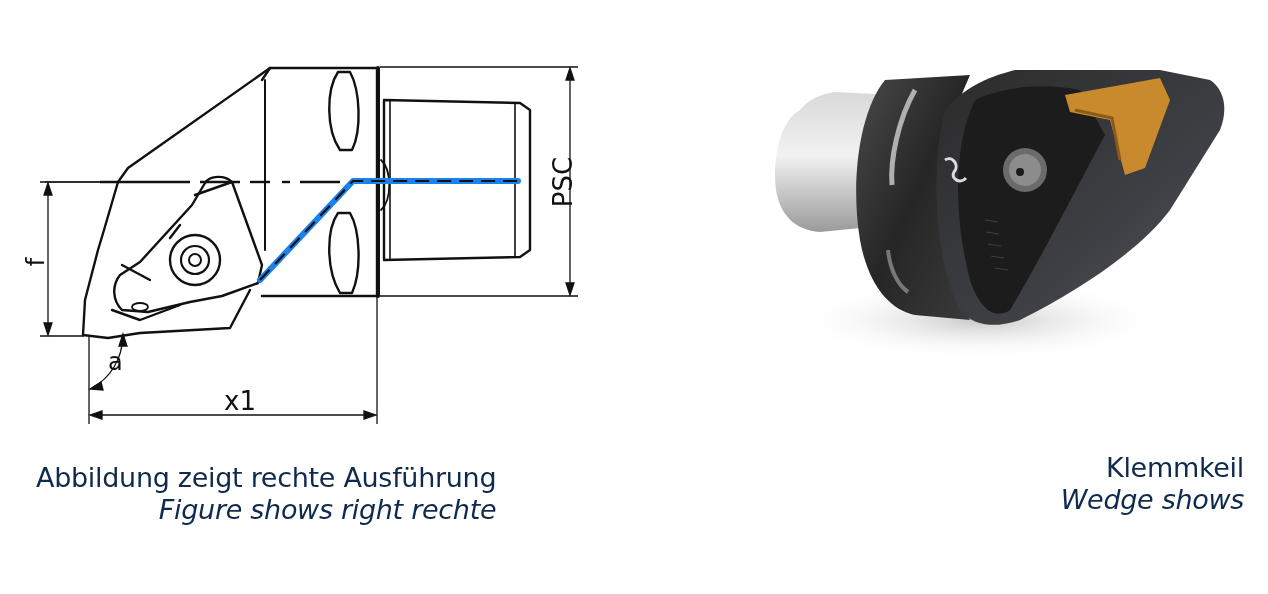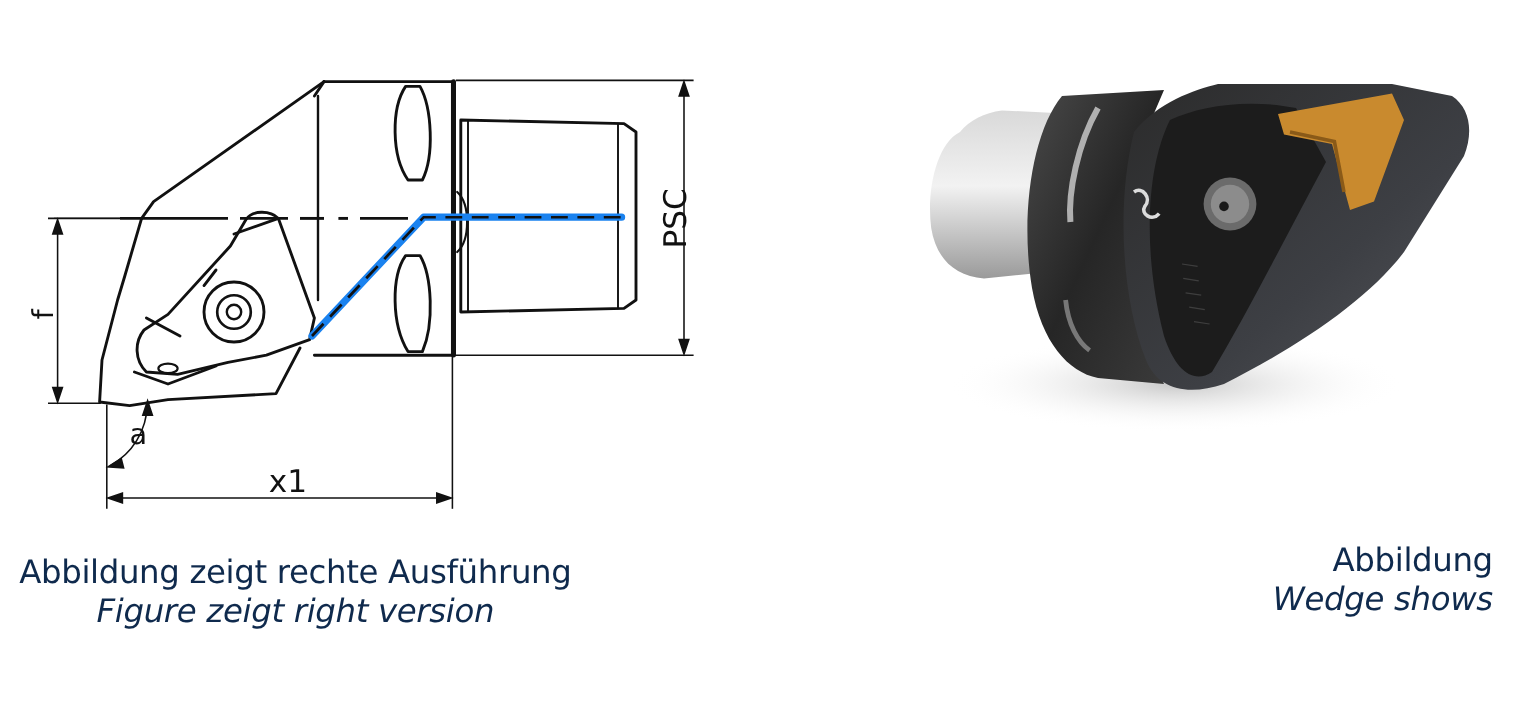--- a/index.html
+++ b/index.html
@@ -3,21 +3,21 @@
 <meta charset="utf-8">
 <style>
   html, body { margin: 0; padding: 0; background: #ffffff; }
   body { width: 1268px; height: 594px; position: relative; overflow: hidden;
          font-family: "DejaVu Sans", "Liberation Sans", sans-serif; }
   .drawing { position: absolute; left: 0; top: 0; width: 620px; height: 440px; }
   .photo { position: absolute; left: 740px; top: 0; width: 528px; height: 420px; }
   .caption { position: absolute; color: #0f2a4d; line-height: 1.2; }
   .caption .de { font-size: 27px; font-weight: normal; letter-spacing: -0.3px; }
   .caption .en { font-size: 27px; font-style: italic; letter-spacing: -0.3px; }
-  .caption-left { left: 16px; top: 462px; text-align: center; }
+  .caption-left { left: 36px; top: 462px; text-align: right; }
   .caption-right { right: 24px; top: 452px; text-align: right; }
   .caption span { display: block; }
   .dim-label { font-family: "DejaVu Sans", "Liberation Sans", sans-serif; fill: #111; }
 </style>
 </head>
 <body>
 
 <svg class="drawing" viewBox="0 0 620 440" xmlns="http://www.w3.org/2000/svg">
   <g fill="none" stroke="#111" stroke-width="2.4" stroke-linejoin="round" stroke-linecap="round">
 
@@ -148,19 +148,19 @@
     <line x1="245" y1="220" x2="258" y2="222"></line>
     <line x1="246" y1="232" x2="259" y2="234"></line>
     <line x1="248" y1="244" x2="261" y2="246"></line>
     <line x1="251" y1="256" x2="264" y2="258"></line>
     <line x1="255" y1="268" x2="268" y2="270"></line>
   </g>
 </svg>
 
 <div class="caption caption-left">
   <span class="de">Abbildung zeigt rechte Ausführung</span>
-  <span class="en">Figure zeigt right version</span>
+  <span class="en">Figure shows right rechte</span>
 </div>
 
 <div class="caption caption-right">
-  <span class="de">Abbildung</span>
+  <span class="de">Klemmkeil</span>
   <span class="en">Wedge shows</span>
 </div>
 
 </body></html>

